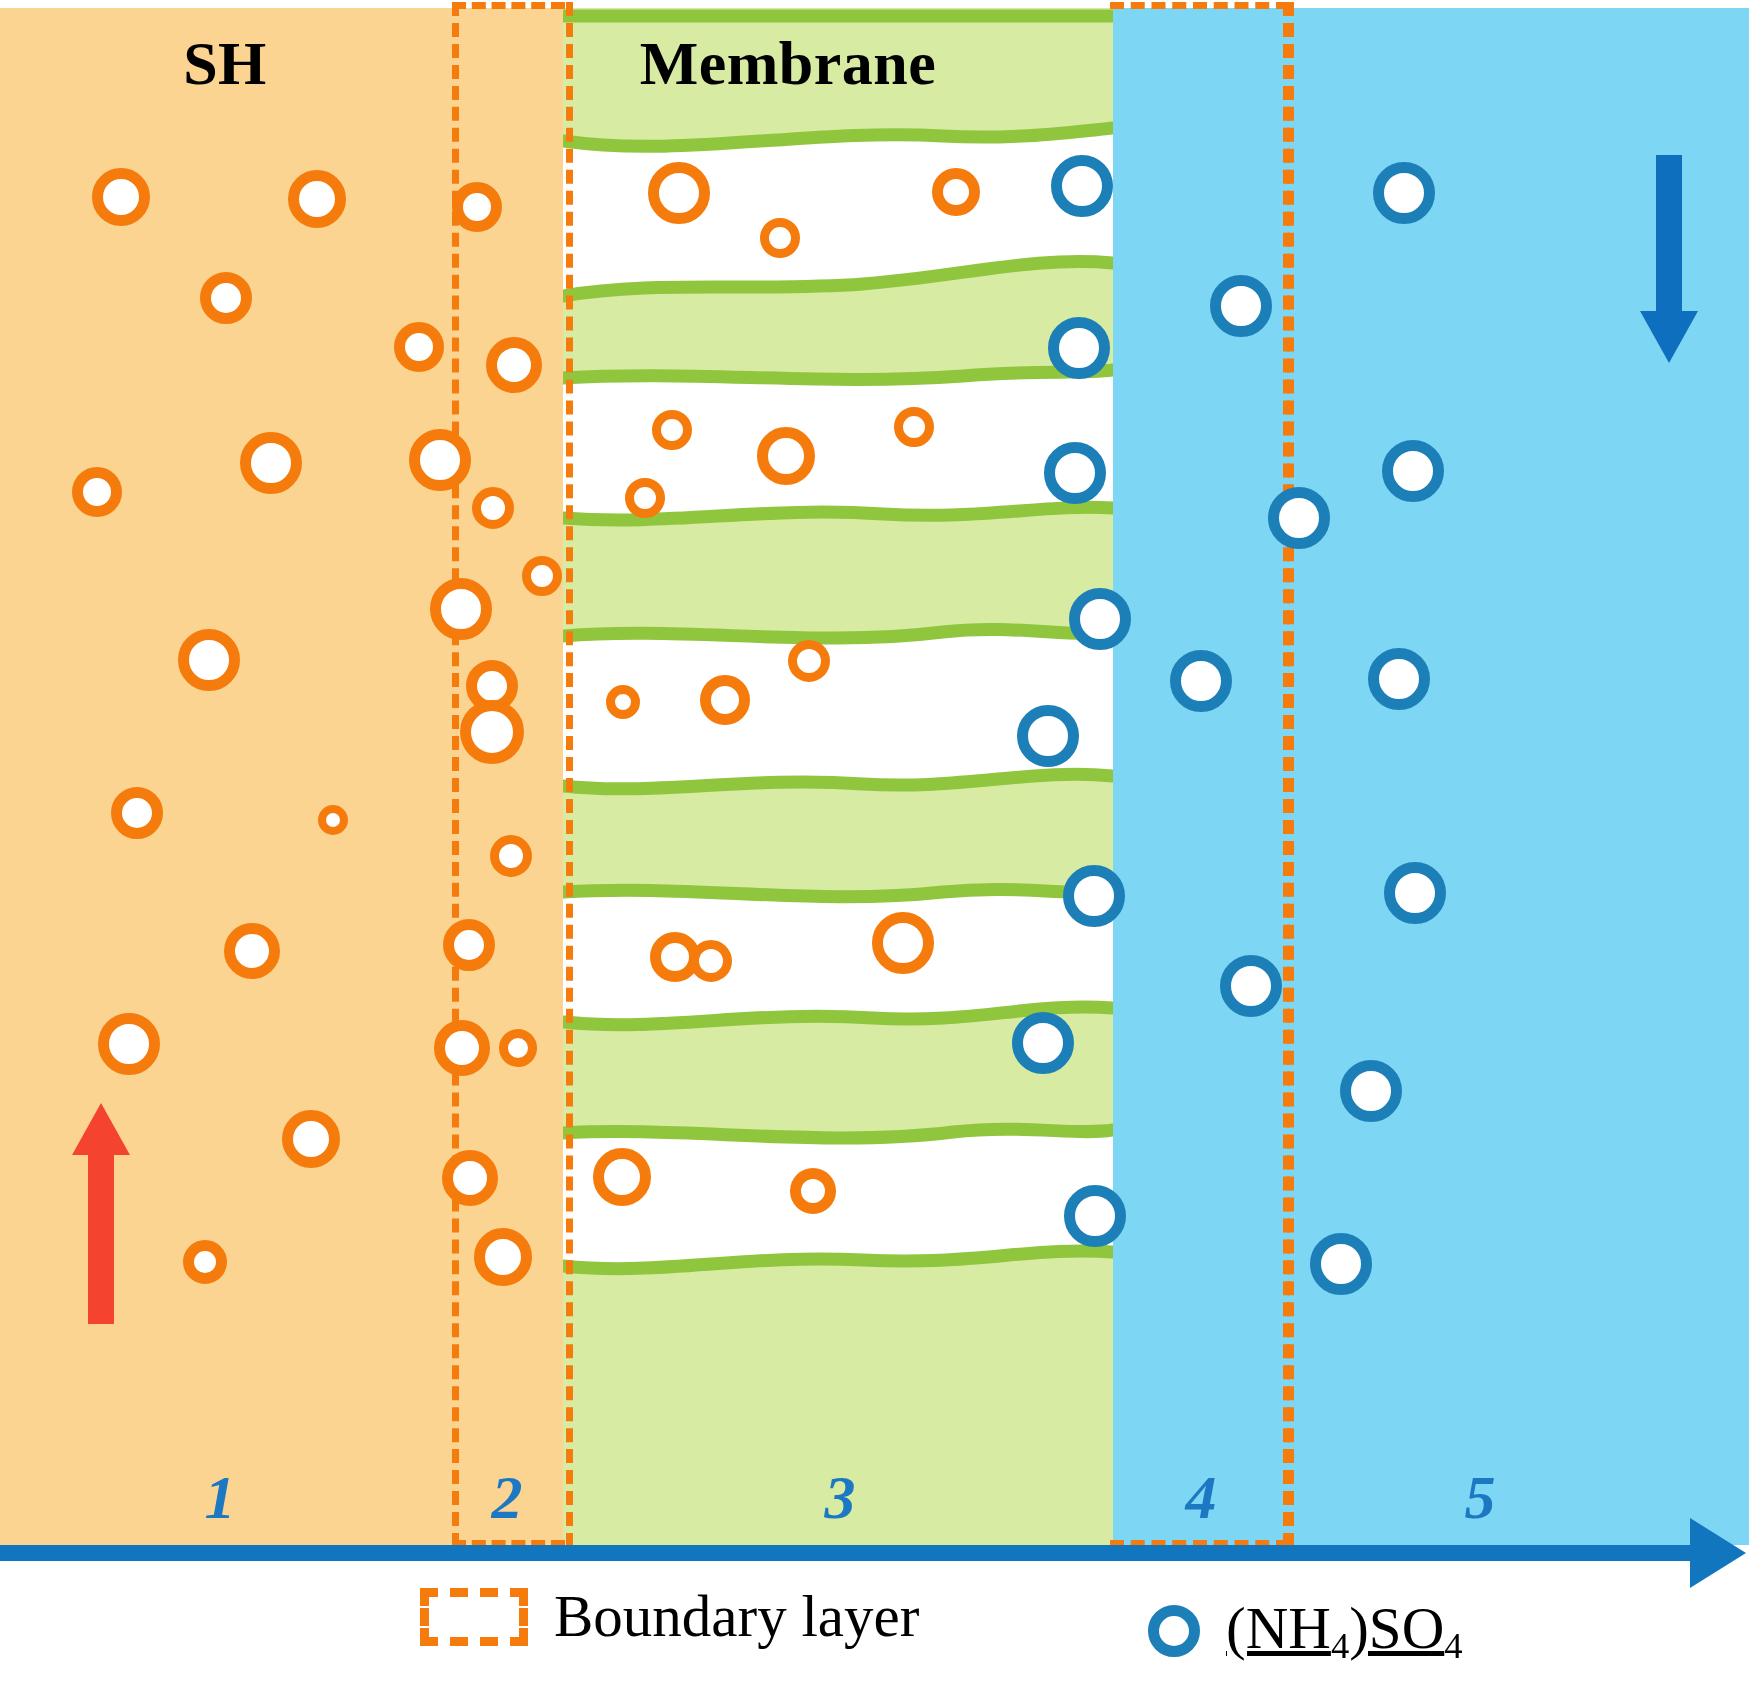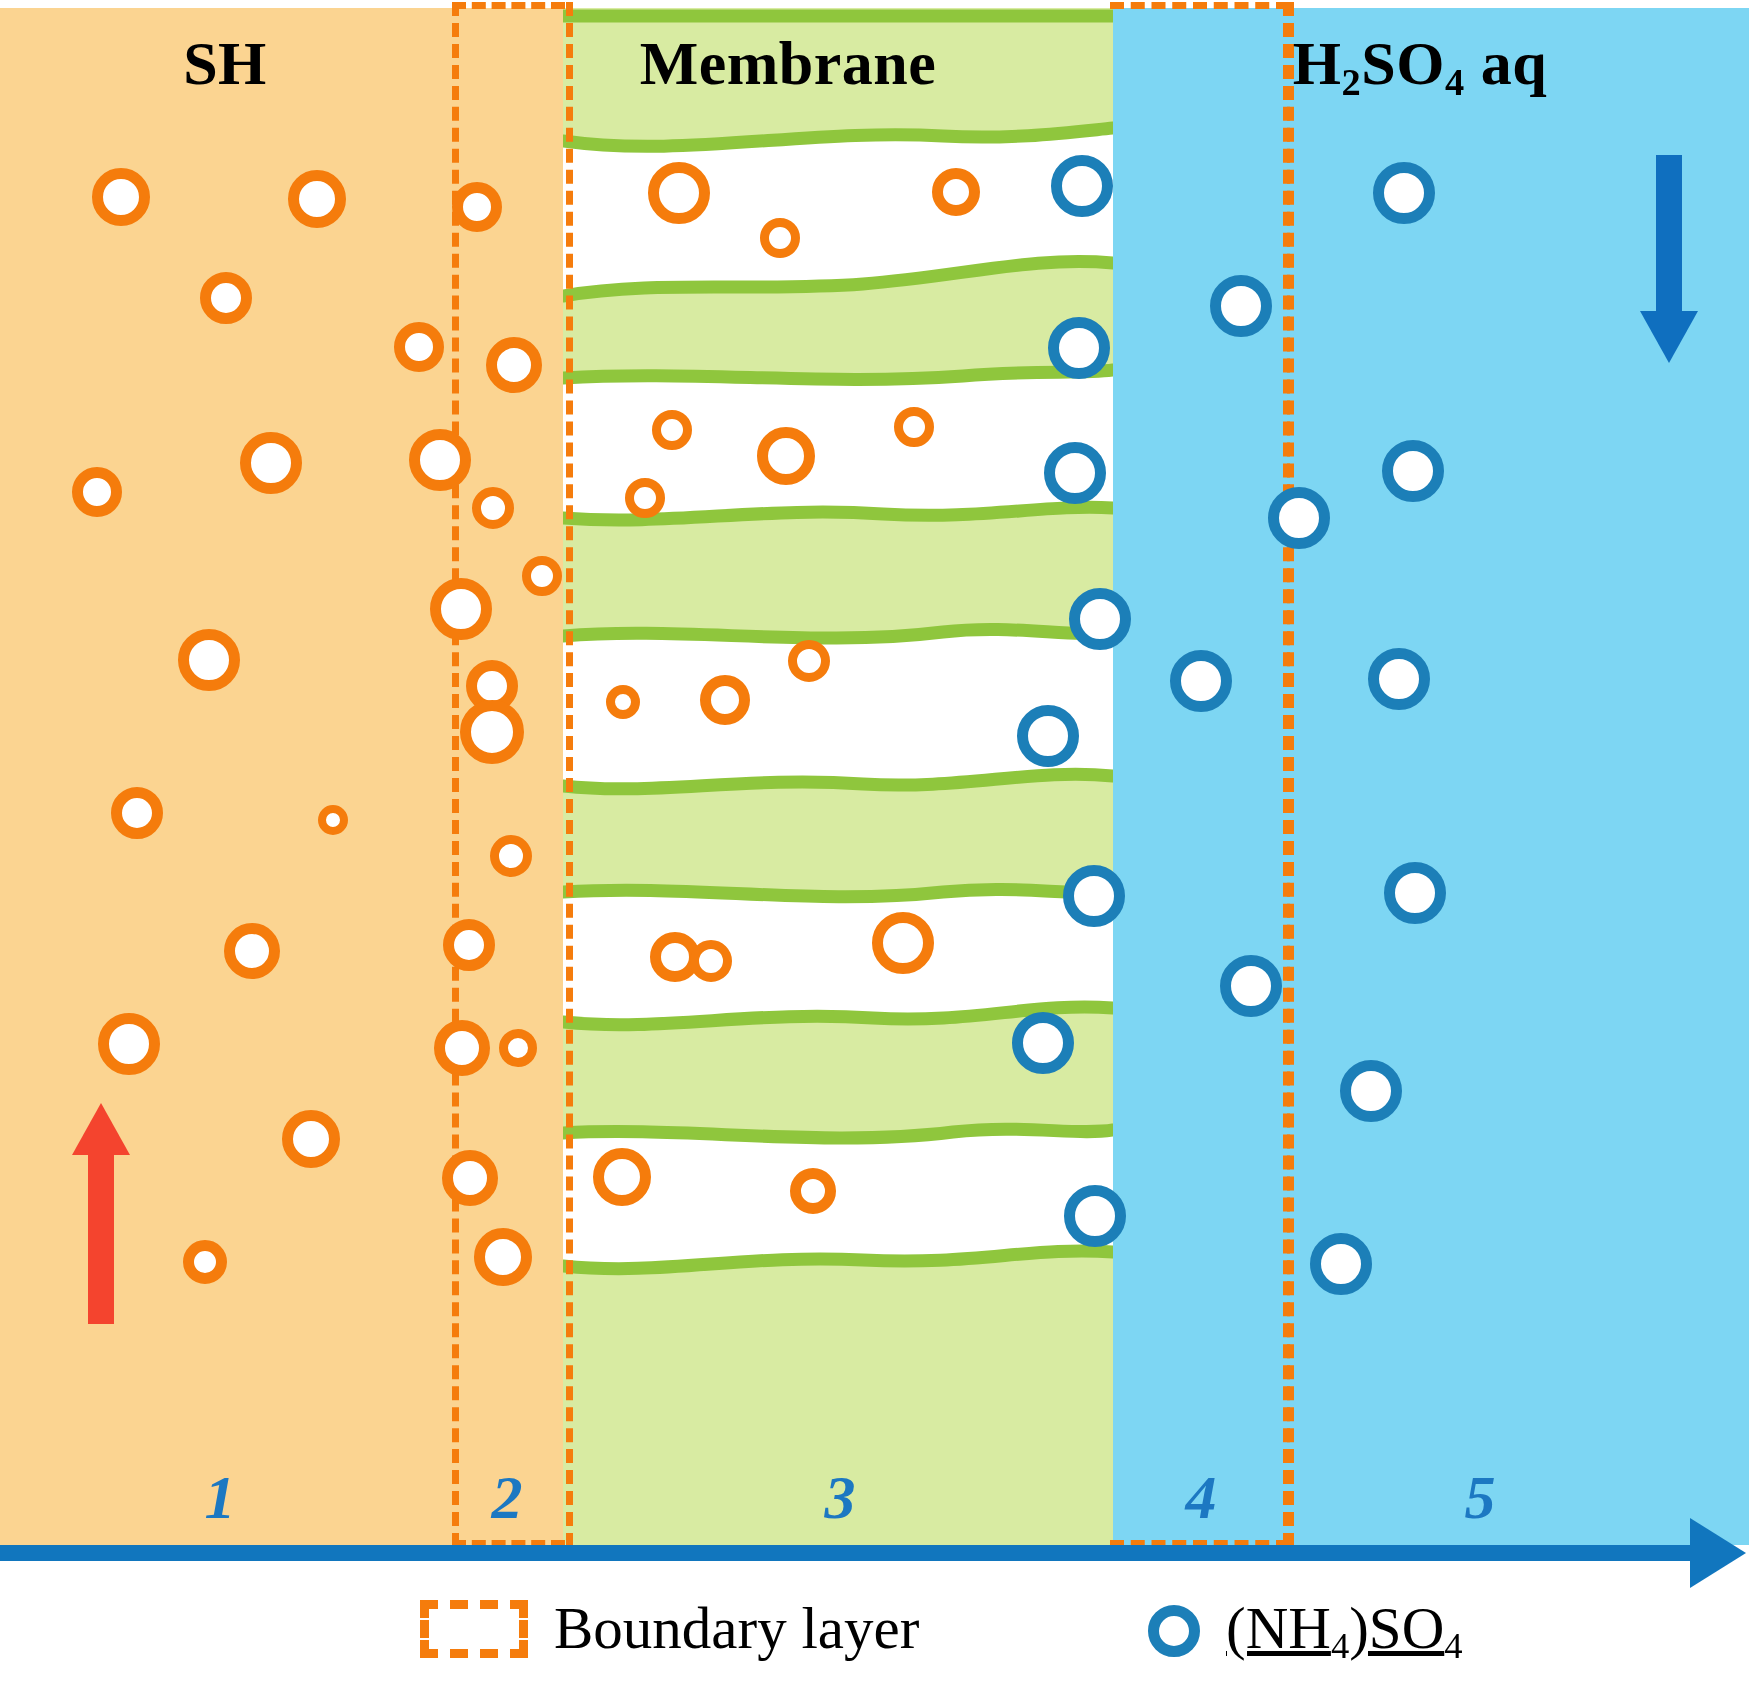--- a/index.html
+++ b/index.html
@@ -64,21 +64,21 @@
   #legend{position:absolute;left:0;top:1582px;width:1749px;height:103px;}
   .lg-item{position:absolute;display:flex;align-items:center;}
   .lg-circle{border-radius:50%;width:52px;height:52px;box-sizing:border-box;background:#fff;}
   .lg-circle.nh3{border:11px solid #F57C0C;}
   .lg-circle.amm{border:11px solid #1C7FB8;}
   .lg-swatch{width:108px;height:58px;border:9px dashed #F57C0C;box-sizing:border-box;background:#fff;}
   .lg-label{font-size:59px;color:#000;margin-left:26px;white-space:nowrap;
             font-family:"Liberation Serif",serif;}
   .lg-label sub{font-size:0.62em;vertical-align:-0.28em;}
   #lg-nh3  {left:78px;  top:12px;}
-  #lg-bl   {left:420px; top:12px;}
+  #lg-bl   {left:420px; top:0;}
   #lg-amm  {left:1148px;top:12px;text-decoration:underline;}
 </style>
 </head>
 <body>
 
 <div id="stage">
 
   <div class="zone" id="zone-sh"></div>
   <div class="zone" id="zone-mem"></div>
   <div class="zone" id="zone-acid"></div>
@@ -111,23 +111,20 @@
     </g>
   </svg>
 
   <div class="blayer" id="blayer-feed"></div>
   <div class="vdash" id="vdash-mem-left"></div>
   <div class="blayer" id="blayer-perm"></div>
   <div class="vdash" id="vdash-perm-right"></div>
 
   <div class="zone-title" id="title-mem">Membrane</div>
   <div class="zone-title" id="title-sh">SH</div>
-  <div class="zone-title" id="title-acid">
-    <span>H</span><sub>2</sub><span>SO</span><sub>4</sub><span> aq</span>
-  </div>
 
   <div id="mol-layer">
       <div class="mol nh3" style="left: 92px; top: 168px; width: 58px; height: 58px;"></div>
       <div class="mol nh3" style="left: 288px; top: 170px; width: 58px; height: 58px;"></div>
       <div class="mol nh3" style="left: 200px; top: 272px; width: 52px; height: 52px;"></div>
       <div class="mol nh3" style="left: 240px; top: 432px; width: 62px; height: 62px;"></div>
       <div class="mol nh3" style="left: 72px; top: 467px; width: 50px; height: 50px;"></div>
       <div class="mol nh3" style="left: 178px; top: 629px; width: 62px; height: 62px;"></div>
       <div class="mol nh3" style="left: 111px; top: 787px; width: 52px; height: 52px;"></div>
       <div class="mol nh3 sm" style="left: 318px; top: 805px; width: 30px; height: 30px; border-width: 8px;"></div>

